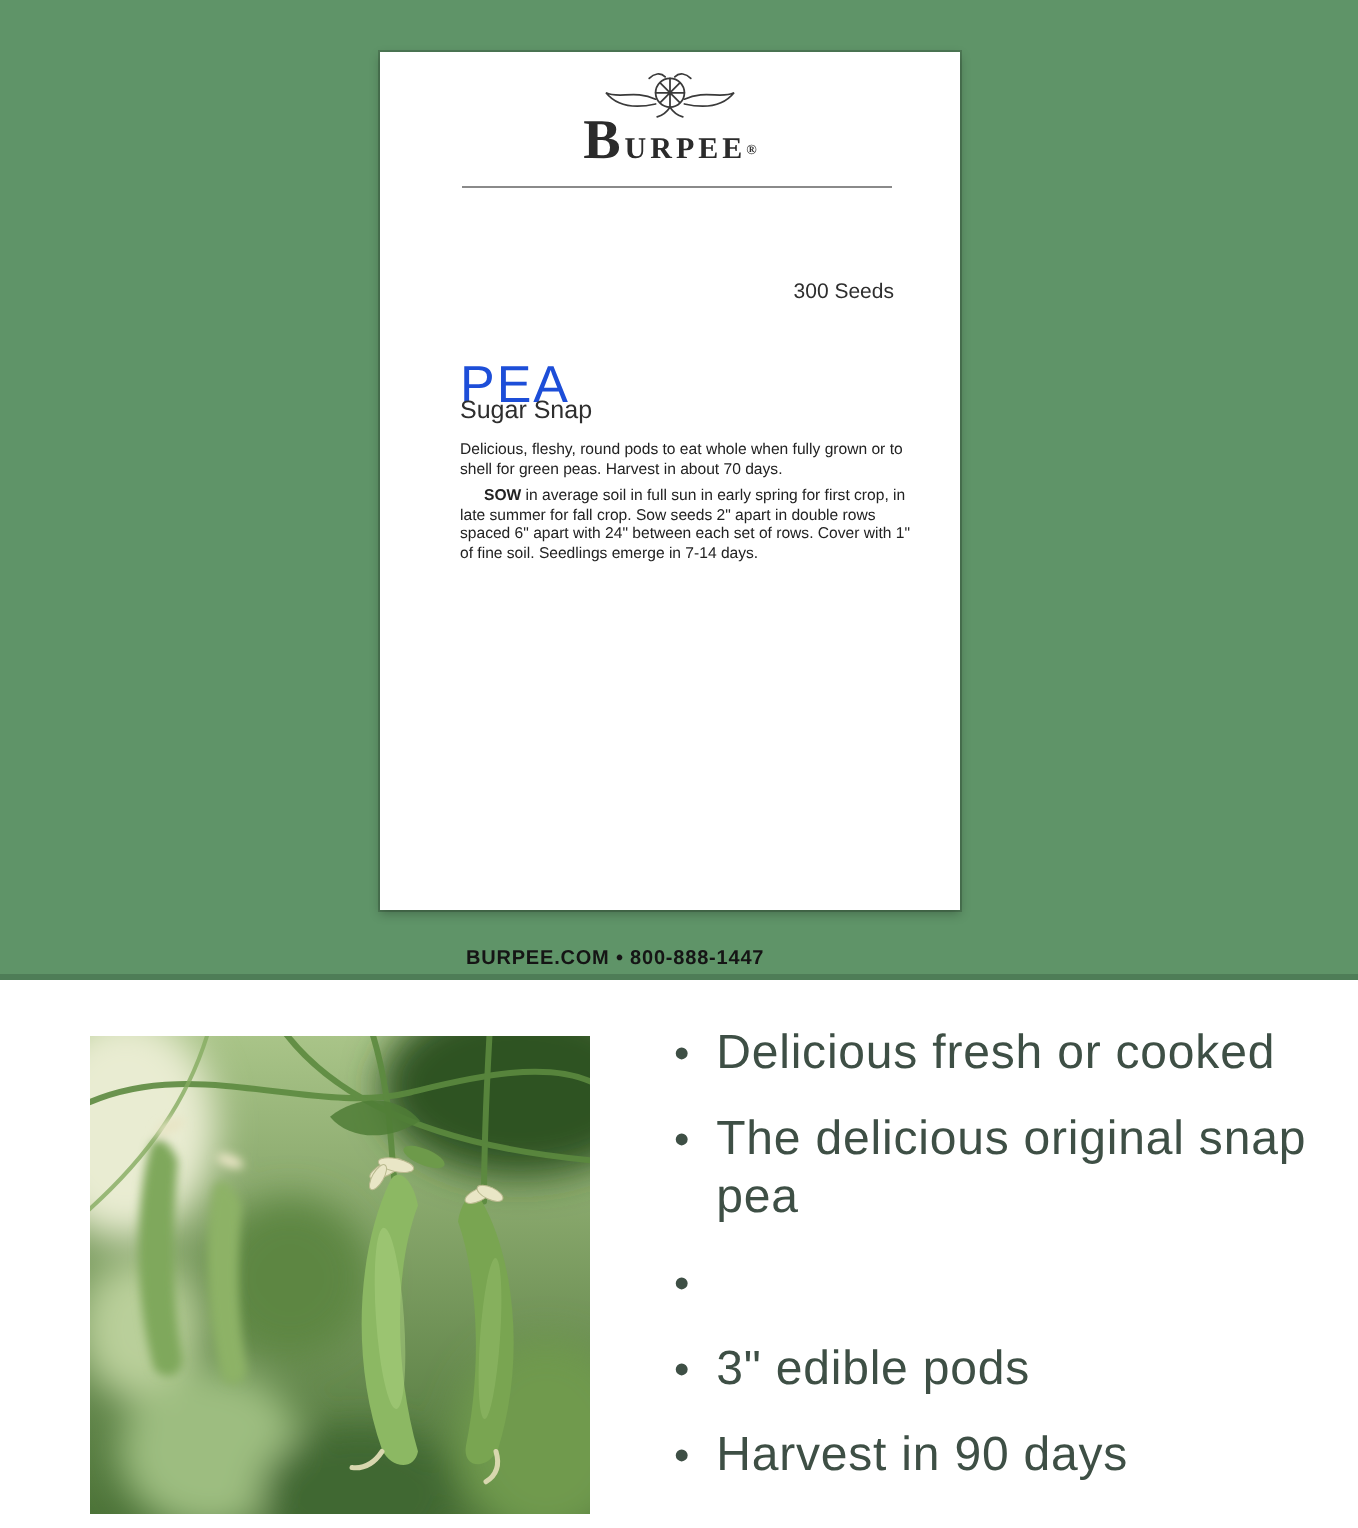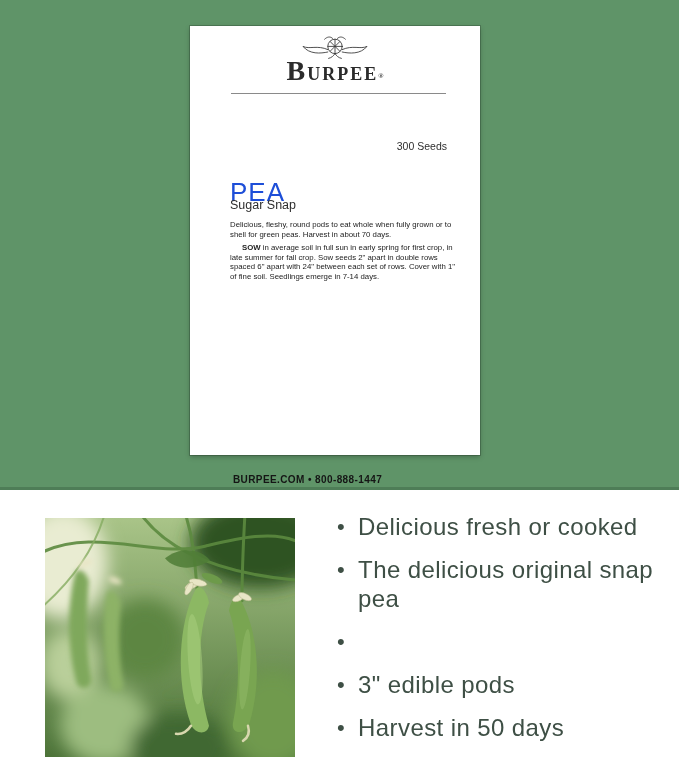--- a/index.html
+++ b/index.html
@@ -42,21 +42,21 @@
   .flower-icon { display: block; margin: 0 auto -4px auto; }
   .brand {
     font-family: "Liberation Serif", serif;
     font-weight: bold;
     color: #2b2b2b;
     letter-spacing: 2px;
     line-height: 1;
     white-space: nowrap;
   }
   .brand .initial { font-size: 28px; }
-  .brand .rest { font-size: 18px; }
+  .brand .rest { font-size: 15px; }
   .brand .reg { font-size: 7px; vertical-align: 2px; letter-spacing: 0; }
 
   .packet-rule {
     position: absolute;
     top: 67px; left: 41px;
     width: 215px; height: 0;
     border-top: 1px solid #8a8a8a;
   }
   .seed-count {
     position: absolute;
@@ -249,17 +249,17 @@
       </li>
       <li class="feature">
         <span class="dot">•</span>
       </li>
       <li class="feature">
         <span class="dot">•</span>
         <span>3" edible pods</span>
       </li>
       <li class="feature">
         <span class="dot">•</span>
-        <span>Harvest in 50 days</span>
+        <span>Harvest in 90 days</span>
       </li>
     </ul>
   </div>
 </div>
 
 </body></html>

